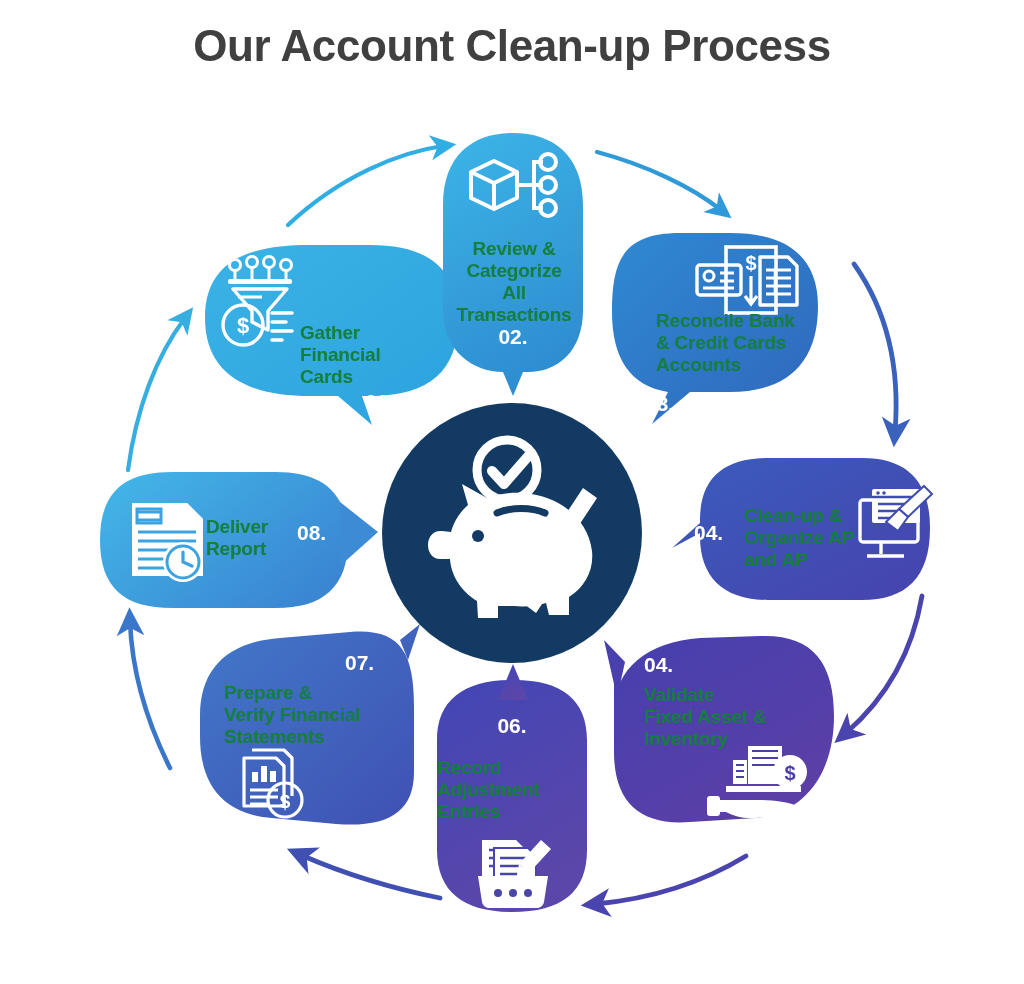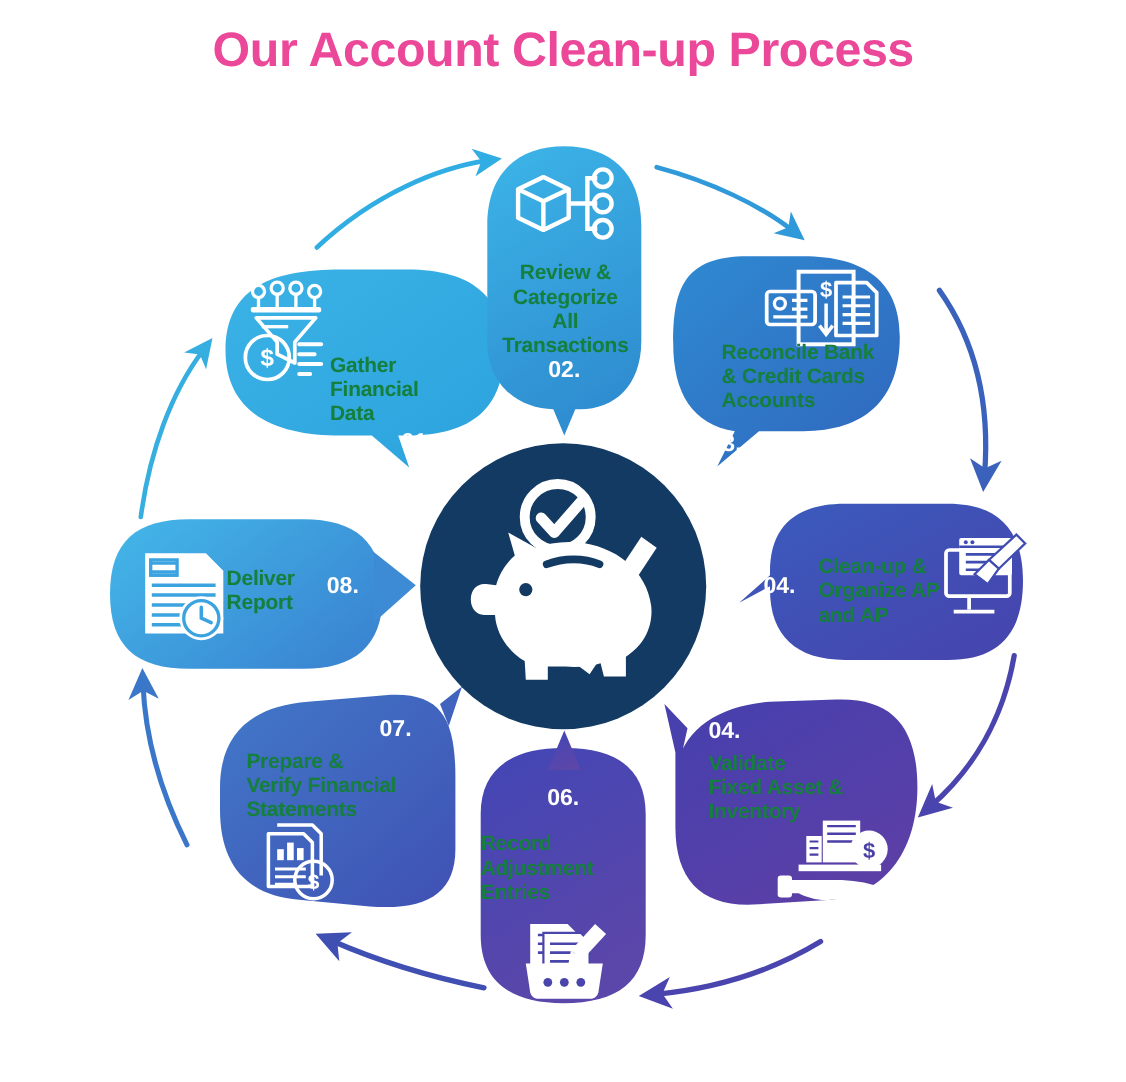--- a/index.html
+++ b/index.html
@@ -10,21 +10,21 @@
     overflow:hidden;
     position:relative;
   }
   #stage{position:absolute;inset:0;width:1024px;height:984px;}
   #page-title{
     position:absolute;left:0;top:22px;width:1024px;
     text-align:center;
     font-size:44px;line-height:1.1;
     font-weight:bold;
     letter-spacing:-0.4px;
-    color:#ec4899;
+    color:#404040;
     font-family:"Liberation Sans", sans-serif;
   }
   svg.layer{position:absolute;left:0;top:0;width:1024px;height:984px;}
   .bubble-label{
     position:absolute;
     color:#15803d;
     font-weight:bold;
     font-family:"Liberation Sans", sans-serif;
     line-height:1.16;
     letter-spacing:-0.2px;
@@ -300,21 +300,21 @@
       <rect x="137" y="509" width="24" height="14" fill="none" stroke="#3ba3df" stroke-width="3"></rect>
       <path d="M138,532 L196,532 M138,541 L196,541 M138,550 L196,550 M138,559 L170,559 M138,568 L170,568" stroke="#3ba3df" stroke-width="3.2"></path>
       <circle cx="183" cy="562" r="20" fill="#ffffff"></circle>
       <circle cx="183" cy="562" r="16" fill="none" stroke="#3ba3df" stroke-width="3"></circle>
       <path d="M183,552 L183,562 L192,566" fill="none" stroke="#3ba3df" stroke-width="3.2" stroke-linecap="round"></path>
     </g>
   </svg>
 
   <div class="bubble-label txt-title" style="left:300px;top:322px;width:150px;text-align:left;">Gather
 Financial
-Data</div>
+Cards</div>
   <div class="bubble-num" style="left:365px;top:390px;">01.</div>
 
   <div class="bubble-label txt-title" style="left:443px;top:238px;width:142px;text-align:center;">Review &amp;
 Categorize
 All Transactions</div>
   <div class="bubble-num" style="left:0px;top:325px;width:1026px;text-align:center;position:absolute;">02.</div>
 
   <div class="bubble-label txt-title" style="left:656px;top:310px;width:175px;text-align:left;">Reconcile Bank
 &amp; Credit Cards
 Accounts</div>

